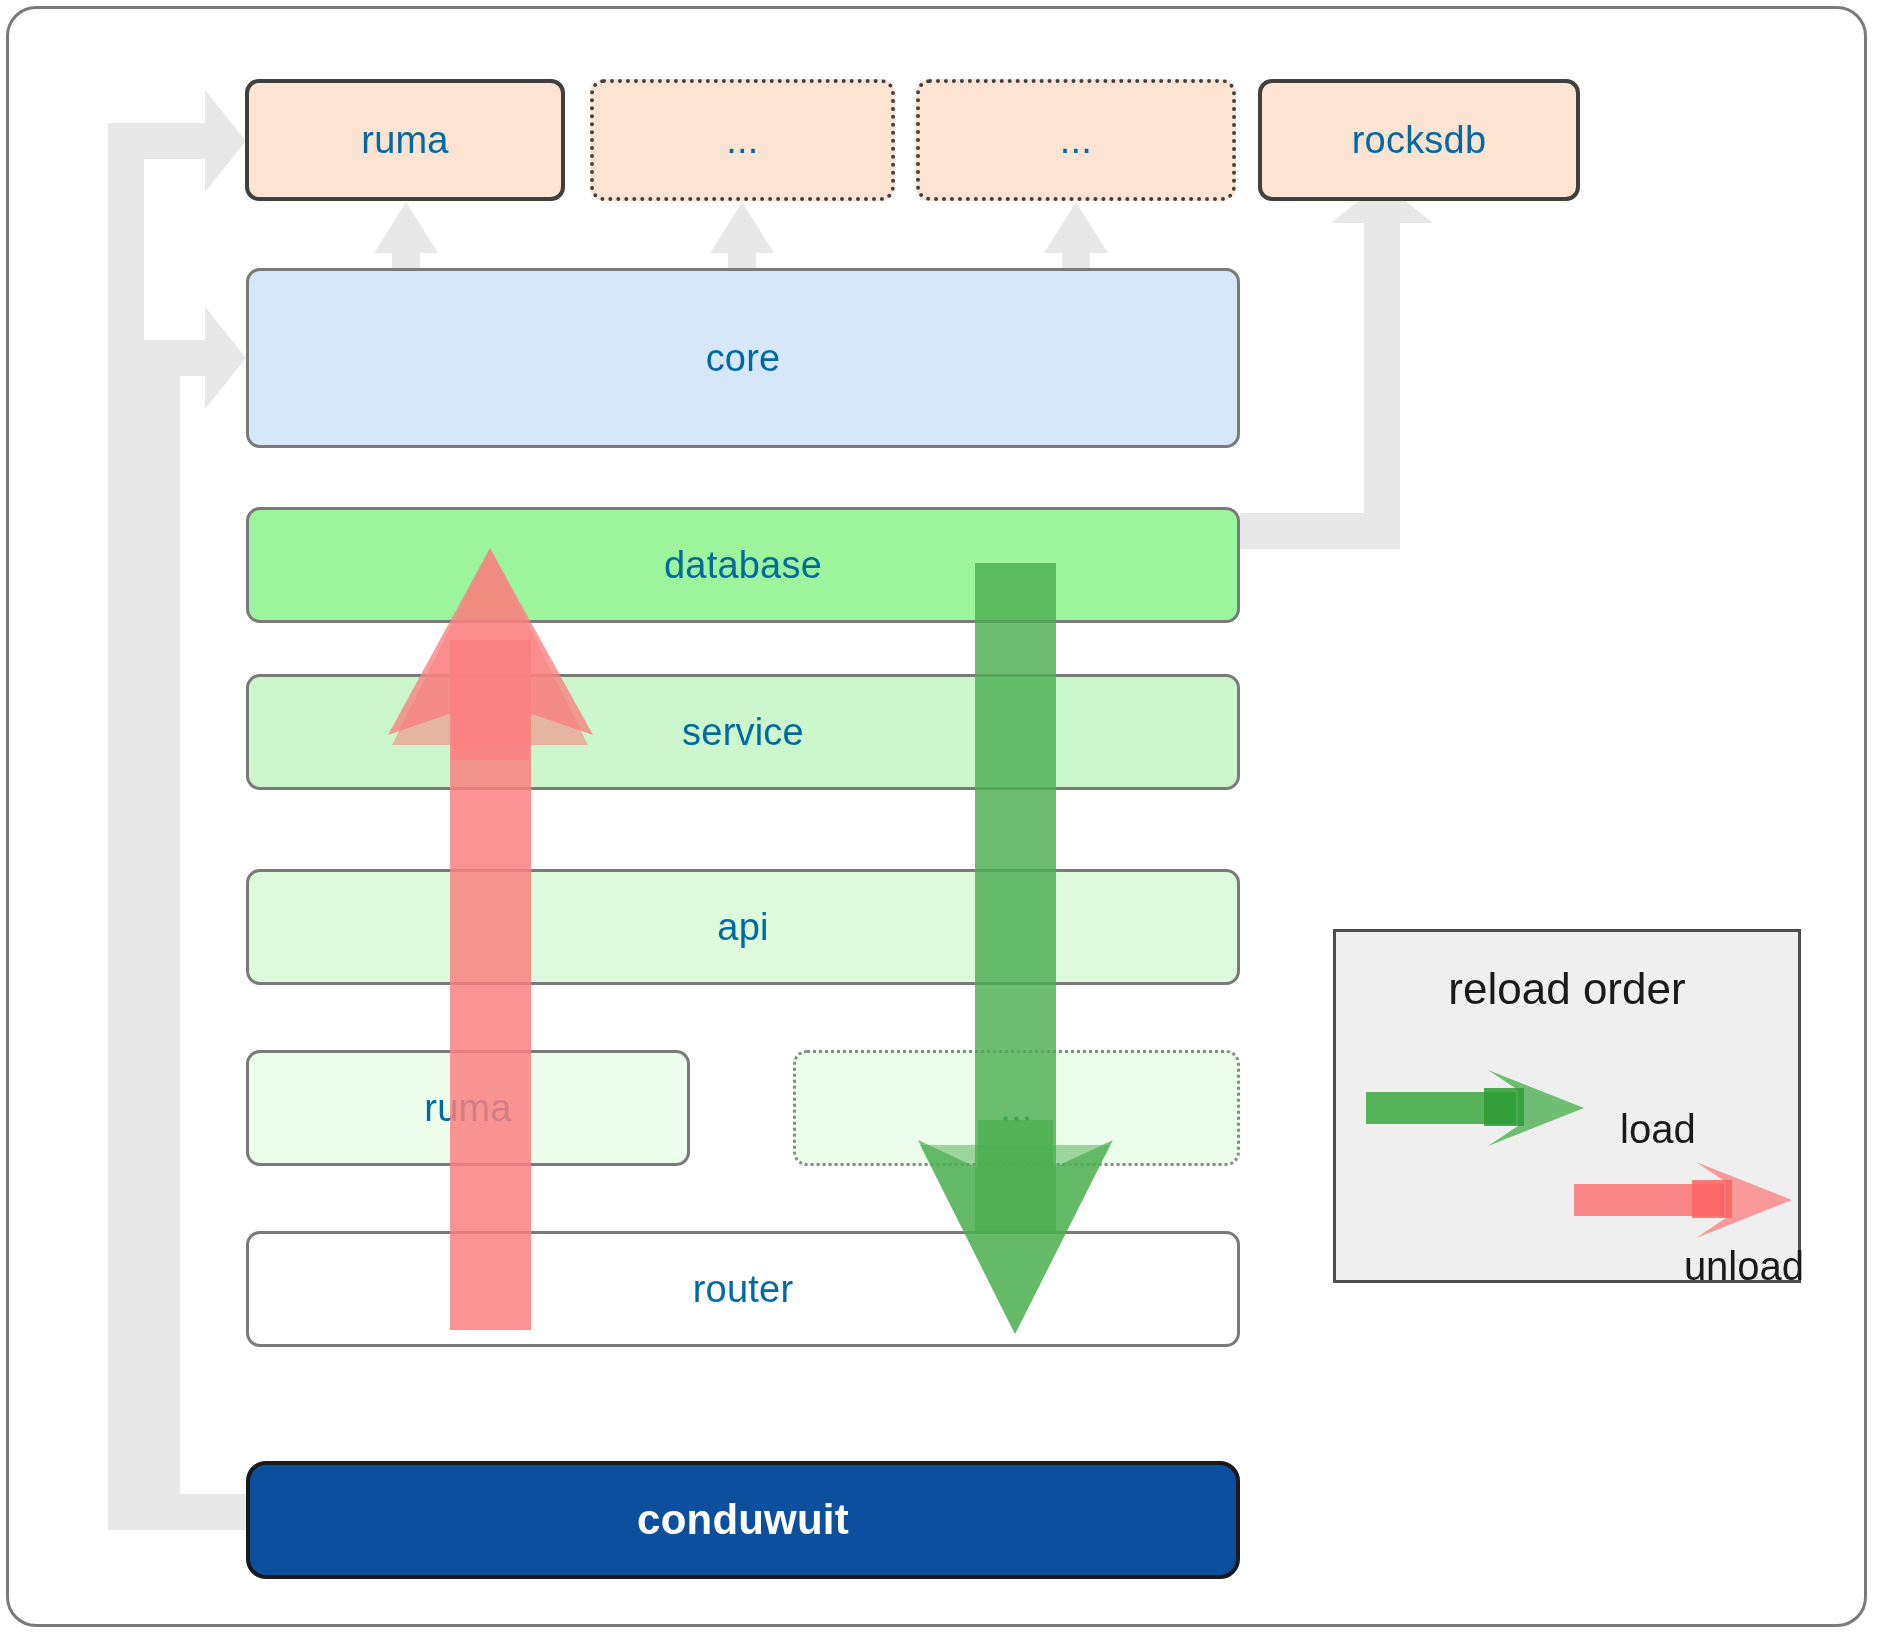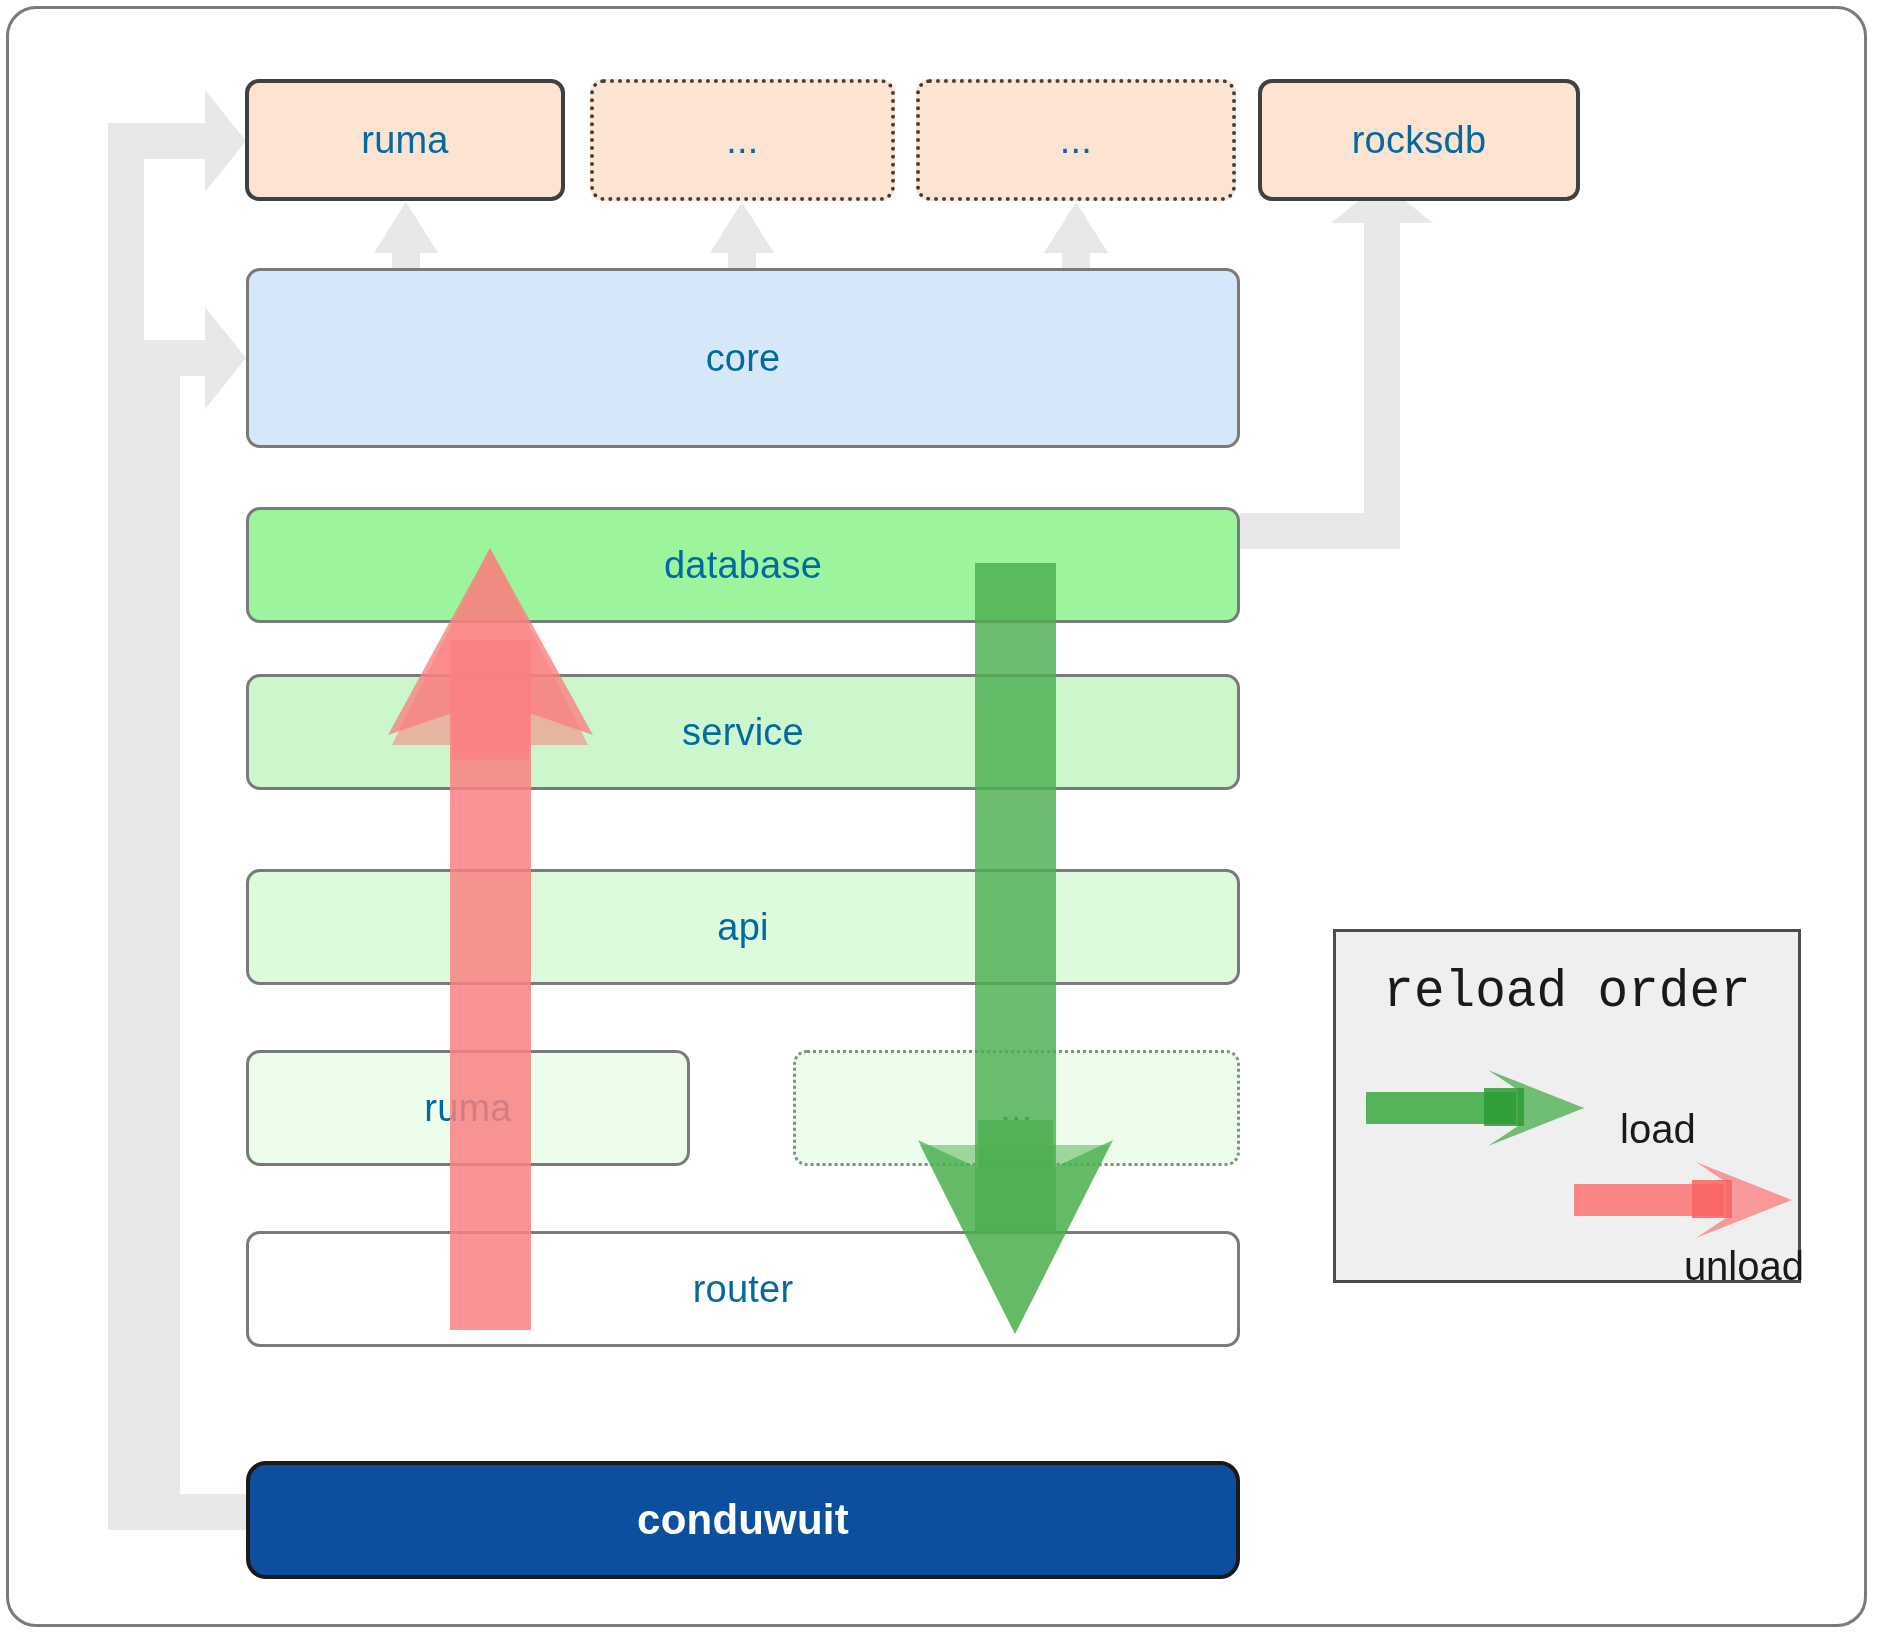--- a/index.html
+++ b/index.html
@@ -77,23 +77,22 @@
     box-sizing: border-box;
     background: #efefef;
     border: 3px solid #4d4d4d;
     z-index: 9;
   }
   #legend-title {
     position: absolute;
     left: 0; right: 0;
     top: 32px;
     text-align: center;
-    font-size: 51px;
+    font-size: 44px;
     color: #1a1a1a;
-    font-family: Liberation Mono, monospace;
   }
   .legend-row {
     position: absolute;
     left: 0;
     width: 468px;
     height: 90px;
     display: flex;
     align-items: flex-end;
   }
   .legend-row.r1 { top: 130px; }

